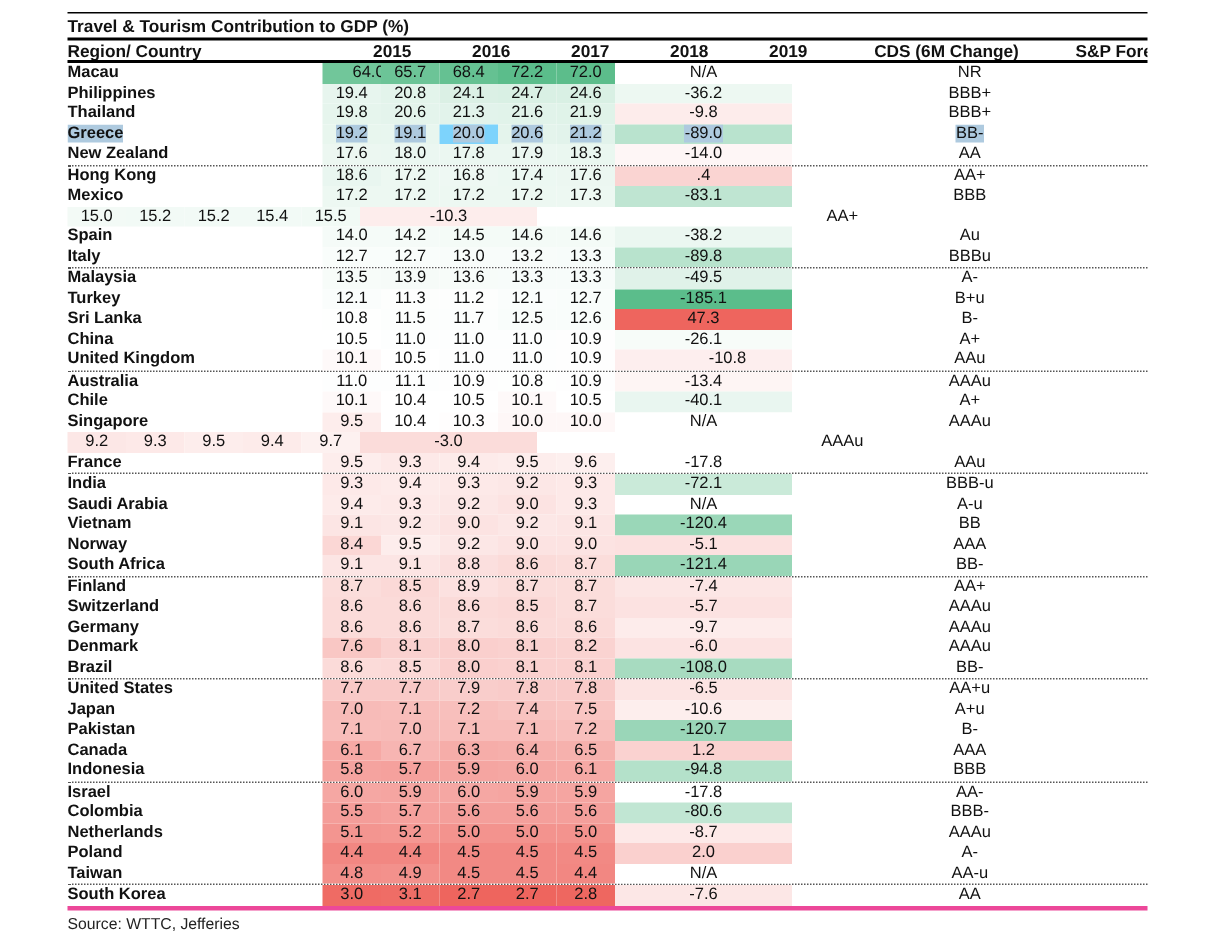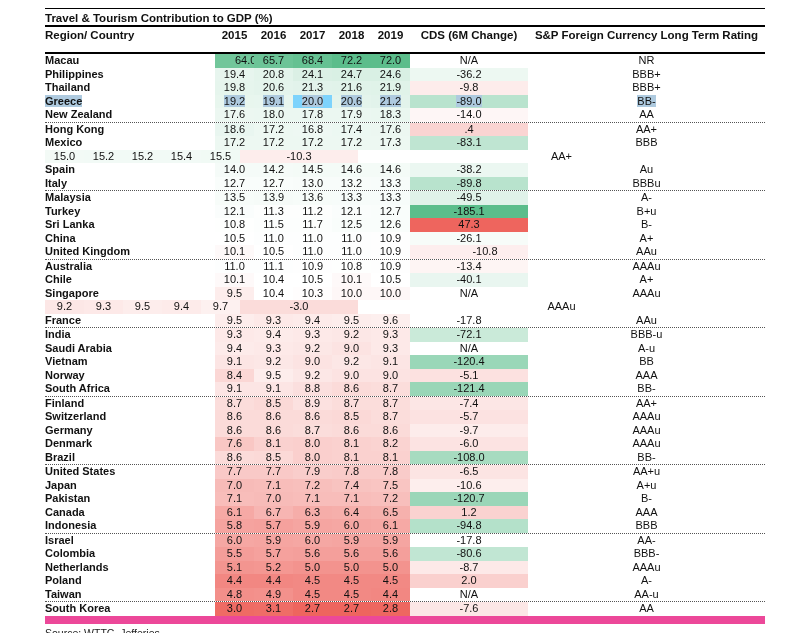--- a/index.html
+++ b/index.html
@@ -2,23 +2,23 @@
 <html><head>
 <meta charset="utf-8">
 <style>
   * { box-sizing: border-box; margin: 0; padding: 0; }
   html,body { width: 808px; height: 633px; background: #ffffff; overflow: hidden;
     font-family: "Liberation Sans", sans-serif; color: #111; }
   .table-wrap { position: absolute; left: 45px; top: 8px; width: 720px; }
   .title { font-weight: bold; font-size: 11.5px; border-top: 1.5px solid #000;
     padding: 2px 0 1px 0; height: 17px; line-height: 14px; }
   .header-row { display: flex; border-top: 2px solid #000; border-bottom: 2.5px solid #000;
-    font-weight: bold; font-size: 11.5px; height: 29px; line-height: 14.5px; }
+    font-weight: bold; font-size: 11.5px; height: 17px; line-height: 14.5px; gap: 27px; }
   .header-row .cell { padding-top: 1px; }
-  #rows { border-bottom: 8px solid #ec4899; }
+  #rows { border-bottom: 3px solid #ec4899; }
   .trow { display: flex; height: 13.5px; line-height: 13.5px; font-size: 11px; }
   .trow.group-start { border-top: 1px dotted #555; height: 14.5px; }
   .cell { overflow: hidden; white-space: nowrap; }
   .w-country { width: 170px; text-align: left; font-weight: bold; }
   .w-year   { width: 39px;  text-align: center; }
   .w-cds    { width: 118px; text-align: center; }
   .w-rating { flex: 1; text-align: center; }
   .sel { background: #aecadf; }
   .source { font-size: 10.5px; padding-top: 3px; color: #222; }
 </style>

